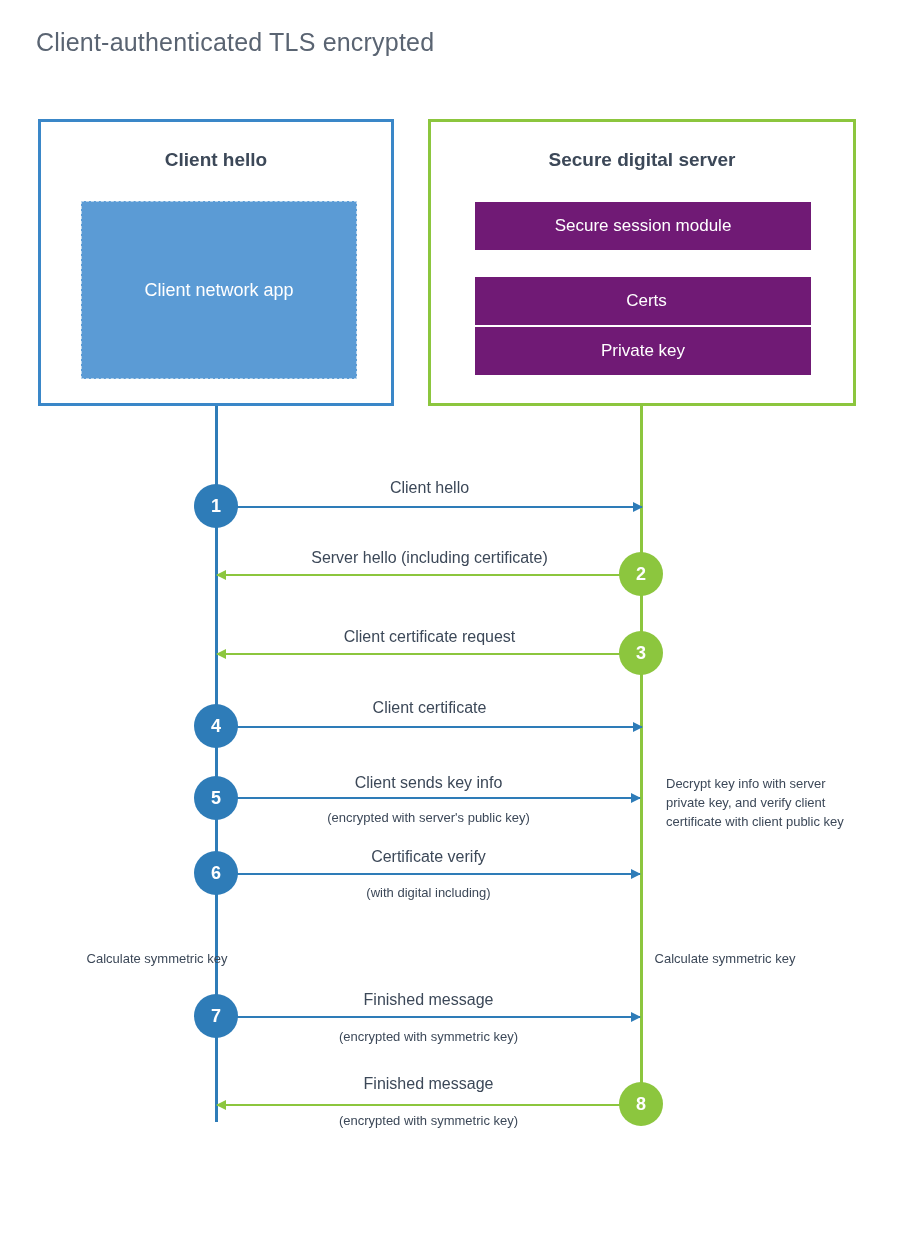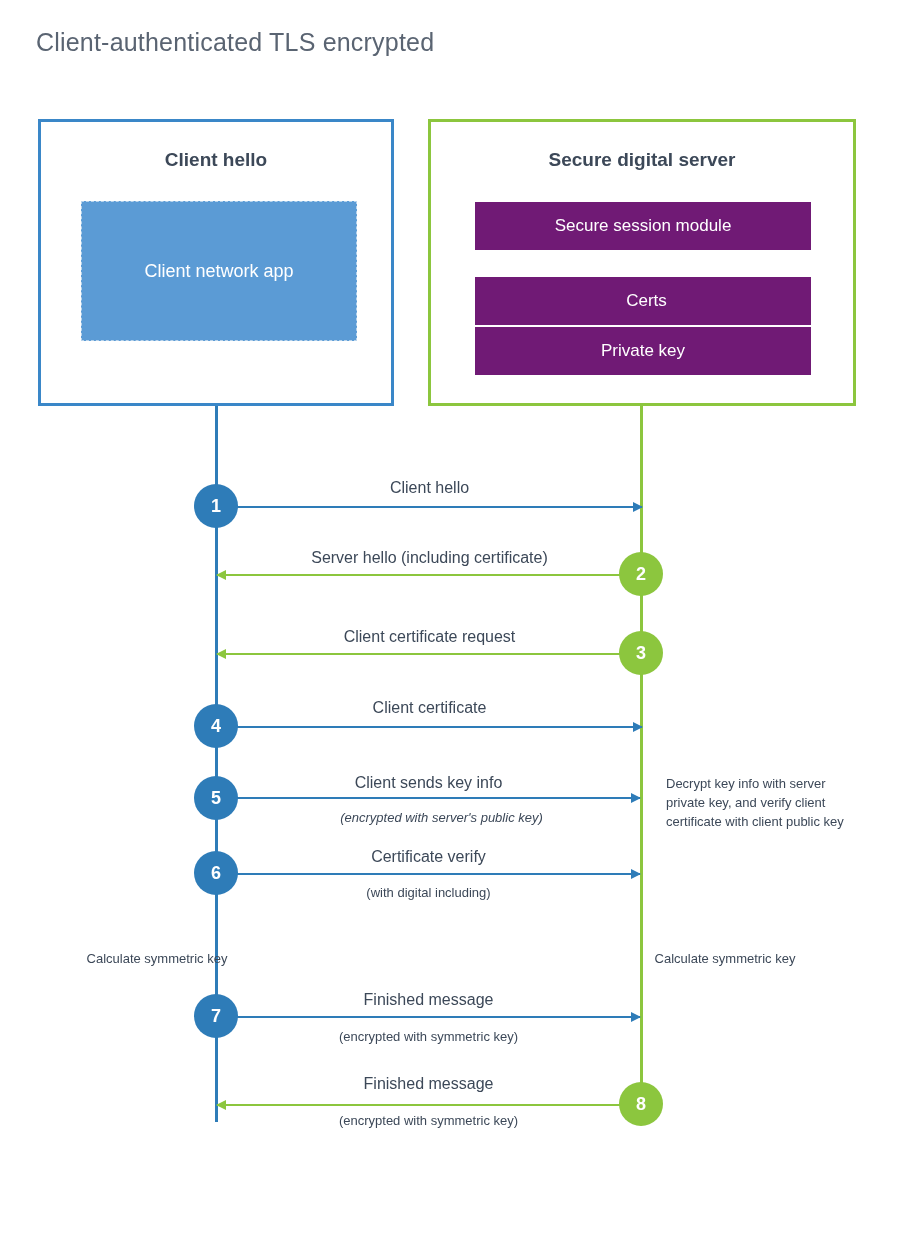--- a/index.html
+++ b/index.html
@@ -54,21 +54,21 @@
     font-size: 19px;
     font-weight: bold;
     color: #3c4858;
     margin-top: 27px;
   }
   .client-app {
     position: absolute;
     left: 40px;
     top: 79px;
     width: 276px;
-    height: 140px;
+    height: 178px;
     background: #5b9bd5;
     border: 1px dashed #b9d4ec;
     box-sizing: border-box;
     color: #ffffff;
     font-size: 18px;
     display: flex;
     align-items: center;
     justify-content: center;
     text-align: center;
     line-height: 1.45;
@@ -217,21 +217,21 @@
   <div class="arrow blue to-right" style="left:217px; top:726px; width:425px;">
       <span class="head"></span>
     </div>
   <div class="msg-label" style="left:217px; top:699px; width:425px;">Client certificate</div>
   <div class="badge blue" style="left:194px; top:704px;">4</div>
 
   <div class="arrow blue to-right" style="left:217px; top:797px; width:423px;">
       <span class="head"></span>
     </div>
   <div class="msg-label" style="left:217px; top:774px; width:423px;">Client sends key info</div>
-  <div class="msg-sub" style="left:230px; top:810px; width:423px;font-style:italic;">(encrypted with server's public key)</div>
+  <div class="msg-sub" style="left:217px; top:810px; width:423px;">(encrypted with server's public key)</div>
   <div class="badge blue" style="left:194px; top:776px;">5</div>
 
   <div class="arrow blue to-right" style="left:217px; top:873px; width:423px;">
       <span class="head"></span>
     </div>
   <div class="msg-label" style="left:217px; top:848px; width:423px;">Certificate verify</div>
   <div class="msg-sub" style="left:217px; top:885px; width:423px;">(with digital including)</div>
   <div class="badge blue" style="left:194px; top:851px;">6</div>
 
   <div class="arrow blue to-right" style="left:217px; top:1016px; width:423px;">

